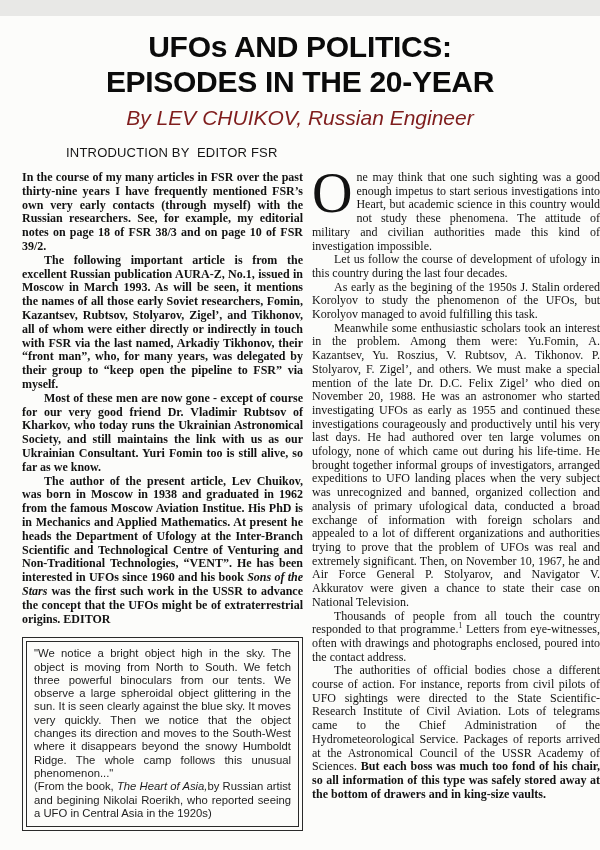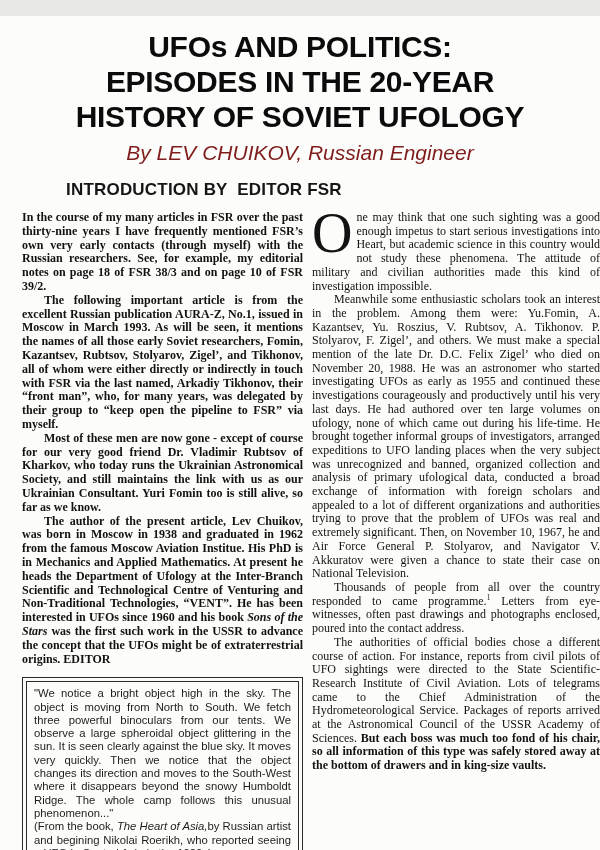--- a/index.html
+++ b/index.html
@@ -31,22 +31,22 @@
     text-align: center;
     font-family: "Liberation Sans", sans-serif;
     font-style: italic;
     font-size: 21px;
     line-height: 24px;
     color: #7f1d1d;
   }
   .intro-heading {
     margin: 15px 0 0 66px;
     font-family: "Liberation Sans", sans-serif;
-    font-weight: 700;
-    font-size: 17px;
+    font-weight: 400;
+    font-size: 13px;
     letter-spacing: 0.2px;
     white-space: pre;
     color: #161616;
   }
   .columns {
     display: flex;
     margin-top: 11px;
     padding-left: 22px;
     justify-content: flex-end;
   }
@@ -107,21 +107,20 @@
   }
 </style>
 </head>
 <body>
 
 <div class="page">
 
   <div class="title-block">
     <div class="title-line">UFOs AND POLITICS:</div>
     <div class="title-line">EPISODES IN THE 20-YEAR</div>
-    <div class="title-line">HISTORY OF SOVIET UFOLOGY</div>
   </div>
 
   <div class="byline">By LEV CHUIKOV, Russian Engineer</div>
 
   <div class="intro-heading">INTRODUCTION BY  EDITOR FSR</div>
 
   <div class="columns">
 
     <div class="col-left">
       <p>In the course of my many articles in FSR over the past thirty-nine years I have frequently mentioned FSR’s own very early contacts (through myself) with the Russian researchers.  See, for example, my editorial notes on  page 18 of FSR 38/3  and on page 10 of FSR 39/2.</p>
@@ -132,22 +131,24 @@
       <div class="quote-box">
         <div class="quote-box-inner">
           <p>"We notice a bright object high in the sky.  The object is moving from North to South.  We fetch three powerful binoculars from our tents.  We observe a large spheroidal object glittering in the sun.  It is seen clearly against the blue sky.  It moves very quickly.  Then we notice that the object changes its direction and moves to the South-West where it disappears beyond the snowy Humboldt Ridge.  The whole camp follows this unusual phenomenon..."</p>
           <p><span>(From the book, </span><i>The Heart of Asia,</i><span>by Russian artist and begining Nikolai Roerikh, who reported seeing a UFO in Central Asia in the 1920s)</span></p>
         </div>
       </div>
     </div>
 
     <div class="col-right">
       <p><span class="dropcap">O</span><span>ne may think that one such sighting was a good enough impetus to start serious investigations into Heart, but academic science in this country would not study these phenomena.  The attitude of military and civilian authorities made this kind of investigation impossible.</span></p>
+      <p class="indent">Let us follow the course of development of ufology in this country during the last four decades.</p>
+      <p class="indent">As early as the begining of the 1950s J. Stalin ordered Korolyov to study the phenomenon of the UFOs, but Korolyov managed to avoid fulfilling this task.</p>
       <p class="indent">Meanwhile some enthusiastic scholars took an interest in the problem.  Among them were: Yu.Fomin, A. Kazantsev, Yu. Roszius, V. Rubtsov, A. Tikhonov. P. Stolyarov, F. Zigel’, and others.  We must make a special mention of the late Dr. D.C. Felix Zigel’ who died on November 20, 1988. He was an astronomer who started investigating UFOs as early as 1955 and continued these investigations courageously and productively until his very last days.  He had authored over ten large volumes on ufology, none of which came out during his life-time.  He brought together informal groups of investigators, arranged expeditions to UFO landing places when the very subject was unrecognized and banned, organized collection and analysis of primary ufological data, conducted a broad exchange of information with foreign scholars and appealed to a lot of different organizations and authorities trying to prove that the problem of UFOs was real and extremely significant.  Then, on November 10, 1967, he and Air Force General P. Stolyarov, and Navigator V. Akkuratov were given a chance to state their case on National Television.</p>
-      <p class="indent"><span>Thousands of people from all over the country responded to came programme.</span><sup class="footnote-sup">1</sup><span>  Letters from eye-witnesses, often past drawings and photographs enclosed, poured into the contact address.</span></p>
+      <p class="indent"><span>Thousands of people from all touch the country responded to that programme.</span><sup class="footnote-sup">1</sup><span>  Letters from eye-witnesses, often with drawings and photographs enclosed, poured into the contact address.</span></p>
       <p class="indent"><span>The authorities of official bodies chose a different course of action.  For instance, reports from civil pilots of UFO sightings were directed to the State Scientific-Research Institute of Civil Aviation.  Lots of telegrams came to the Chief Administration of the Hydrometeorological Service.  Packages of reports arrived at the Astronomical Council of the USSR Academy of Sciences.  </span><span class="emphasis">But each boss was much too fond of his chair, so all information of this type was safely stored away at the bottom of drawers and in king-size vaults.</span></p>
     </div>
 
   </div>
 
   <div class="page-num">14</div>
 
 </div>
 
 </body></html>

